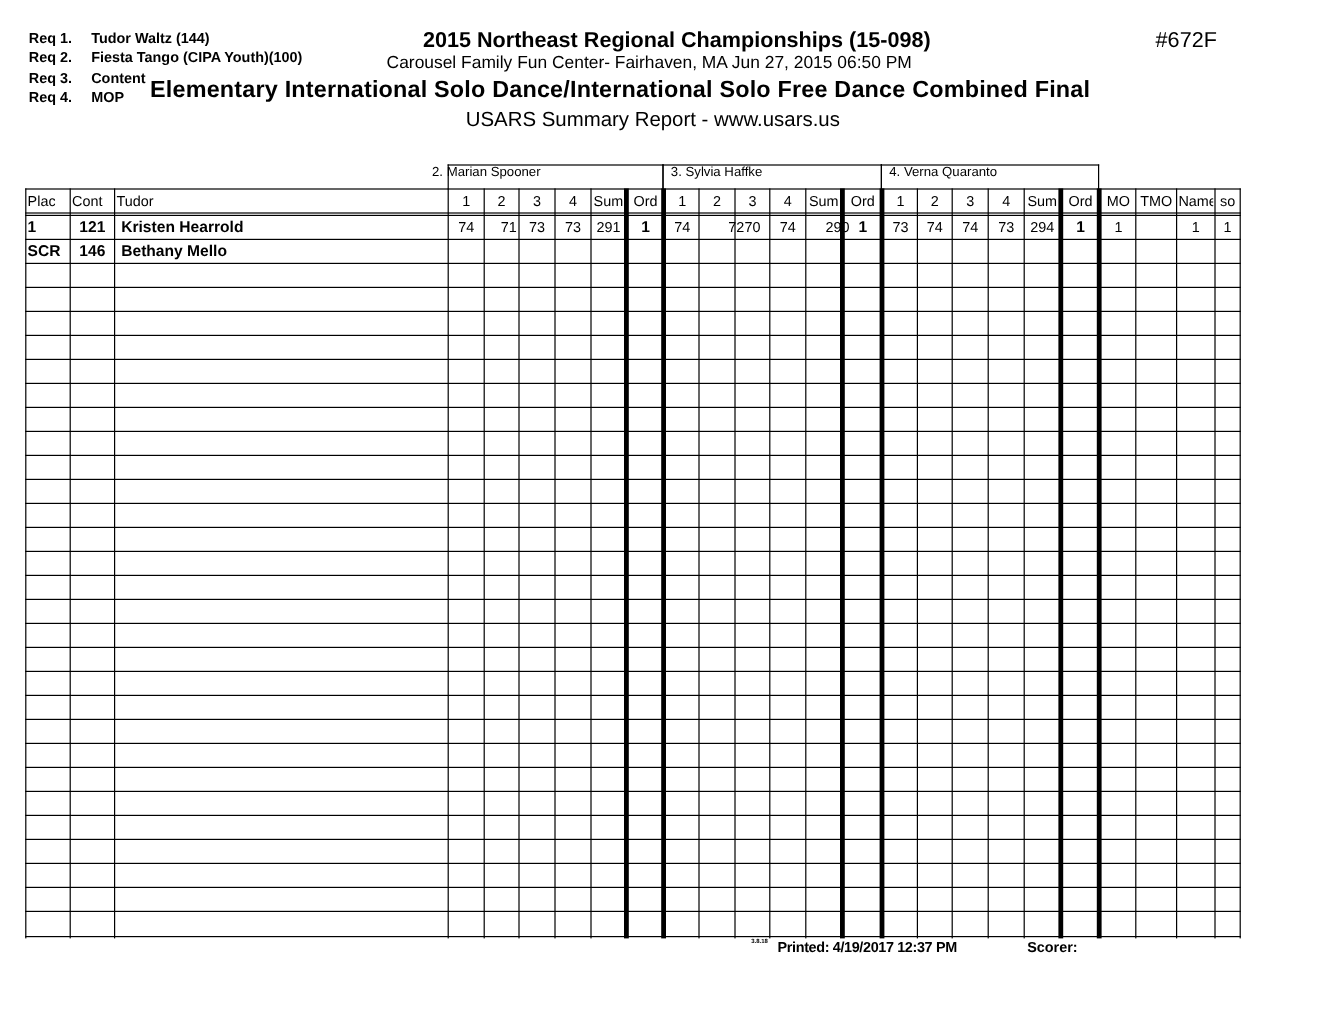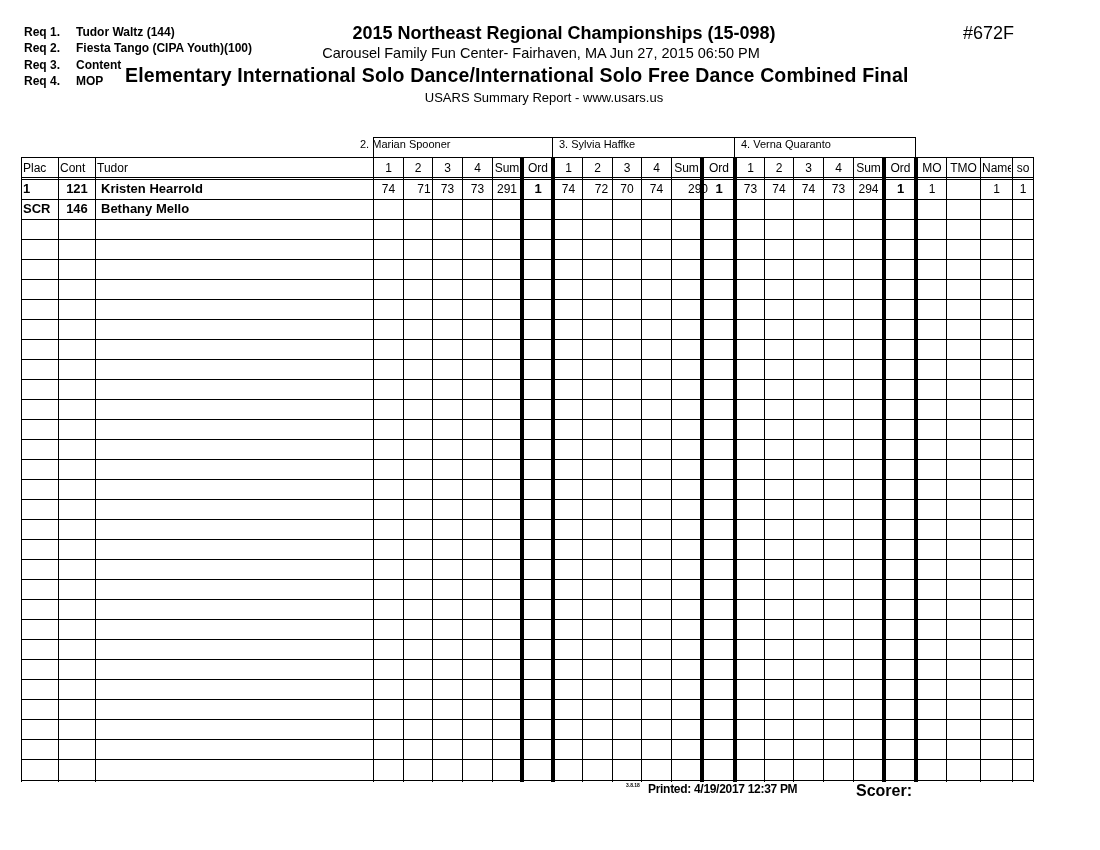--- a/index.html
+++ b/index.html
@@ -4,34 +4,34 @@
 <style>
   html, body { margin: 0; padding: 0; background: #ffffff; }
   body { width: 1100px; height: 850px; position: relative; overflow: hidden; font-family: "Liberation Sans", "DejaVu Sans", sans-serif; color: #000; }
   .abs { position: absolute; white-space: nowrap; }
   .req { left: 24px; font-size: 12px; font-weight: bold; line-height: 14px; }
   .req .n { display: inline-block; width: 52px; }
   #event-title { left: 12px; width: 1100px; text-align: center; top: 23px; font-size: 18px; font-weight: bold; }
   #event-title span { position: relative; left: 2px; }
   #venue-line { left: 0; width: 1082px; text-align: center; top: 45px; font-size: 14.5px; }
   #comp-title { left: 125px; top: 64px; font-size: 19.5px; font-weight: bold; letter-spacing: 0.15px; }
-  #report-line { left: 0; width: 1088px; text-align: center; top: 90px; font-size: 13px; }
+  #report-line { left: 0; width: 1088px; text-align: center; top: 90px; font-size: 17px; }
   #event-code { left: 963px; top: 23px; font-size: 18px; font-weight: normal; }
 
   
   .vl { position: absolute; background: #000; width: 1px; }
   .vl.thick { width: 4px; }
   .hl { position: absolute; background: #000; height: 1px; }
   .cell { position: absolute; font-size: 12px; line-height: 20px; height: 20px; overflow: hidden; white-space: nowrap; }
   .cell.c { text-align: center; }
   .cell.b { font-weight: bold; font-size: 13px; }
   .judge-label { position: absolute; top: 137px; height: 19px; font-size: 11px; line-height: 14px; padding-left: 6px; box-sizing: border-box; }
   #footer-version { left: 626px; top: 782px; font-size: 5px; font-weight: bold; }
   #footer-printed { left: 648px; top: 782px; font-size: 12px; font-weight: bold; letter-spacing: -0.3px; }
-  #footer-scorer { left: 856px; top: 782px; font-size: 16px; font-weight: bold; }
+  #footer-scorer { left: 856px; top: 782px; font-size: 12px; font-weight: bold; }
 </style>
 </head>
 <body>
 
 <div class="abs req" style="top:25px"><span class="n">Req 1.</span><span>Tudor Waltz (144)</span></div>
 <div class="abs req" style="top:41px"><span class="n">Req 2.</span><span>Fiesta Tango (CIPA Youth)(100)</span></div>
 <div class="abs req" style="top:58px"><span class="n">Req 3.</span><span>Content</span></div>
 <div class="abs req" style="top:74px"><span class="n">Req 4.</span><span>MOP</span></div>
 
 <div class="abs" id="event-title"><span>2015 Northeast Regional Championships (15-098)</span></div>
@@ -140,21 +140,21 @@
     <div class="cell b" style="left: 23px; width: 34px; top: 179px;">1</div>
     <div class="cell b c" style="left: 60px; width: 34px; top: 179px;">121</div>
     <div class="cell b" style="left: 101px; width: 275px; top: 179px;">Kristen Hearrold</div>
     <div class="cell c" style="left: 375px; width: 27px; top: 179px;">74</div>
     <div class="cell c" style="left: 405px; width: 38px; top: 179px;">71</div>
     <div class="cell c" style="left: 434px; width: 27px; top: 179px;">73</div>
     <div class="cell c" style="left: 464px; width: 27px; top: 179px;">73</div>
     <div class="cell c" style="left: 494px; width: 26px; top: 179px;">291</div>
     <div class="cell c b" style="left: 525px; width: 26px; top: 179px;">1</div>
     <div class="cell c" style="left: 556px; width: 25px; top: 179px;">74</div>
-    <div class="cell c" style="left: 588px; width: 27px; top: 179px;">72</div>
+    <div class="cell c" style="left: 600px; width: 27px; top: 179px;">72</div>
     <div class="cell c" style="left: 614px; width: 26px; top: 179px;">70</div>
     <div class="cell c" style="left: 643px; width: 27px; top: 179px;">74</div>
     <div class="cell c" style="left: 673px; width: 50px; top: 179px;">290</div>
     <div class="cell c b" style="left: 705px; width: 28px; top: 179px;">1</div>
     <div class="cell c" style="left: 738px; width: 25px; top: 179px;">73</div>
     <div class="cell c" style="left: 766px; width: 26px; top: 179px;">74</div>
     <div class="cell c" style="left: 795px; width: 27px; top: 179px;">74</div>
     <div class="cell c" style="left: 825px; width: 27px; top: 179px;">73</div>
     <div class="cell c" style="left: 855px; width: 27px; top: 179px;">294</div>
     <div class="cell c b" style="left: 887px; width: 27px; top: 179px;">1</div>

